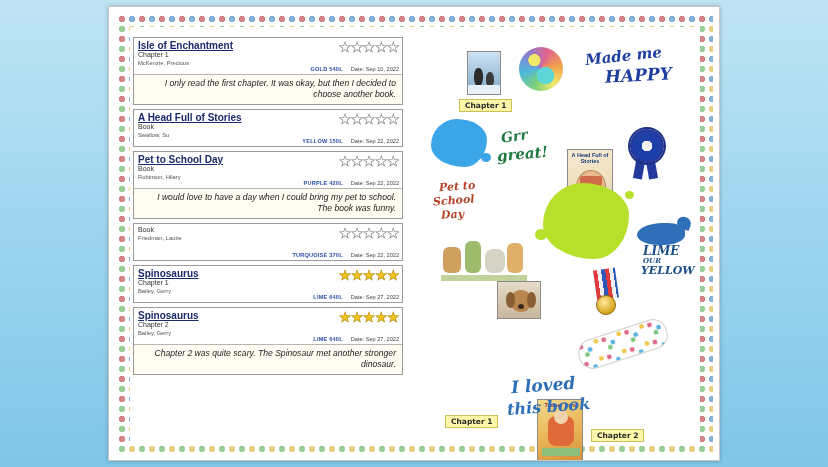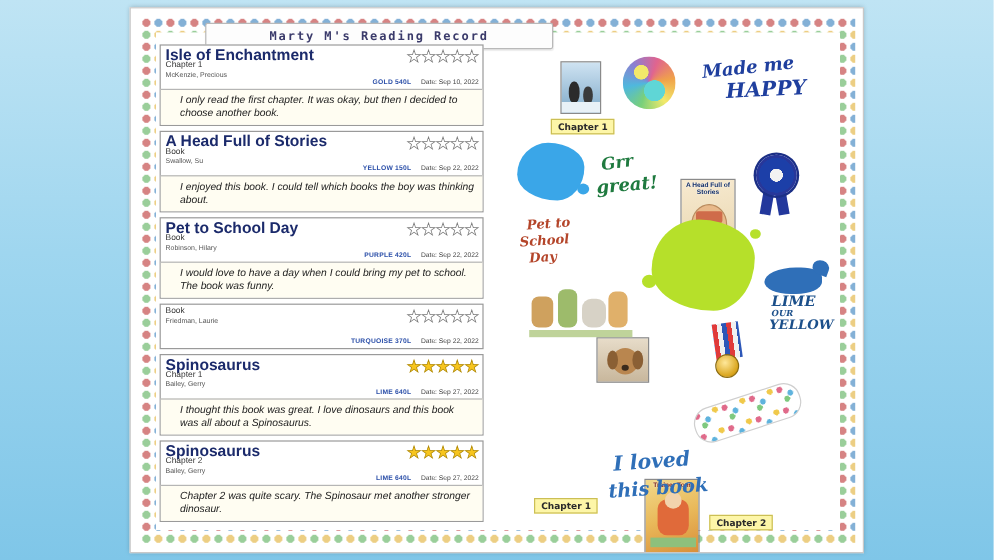--- a/index.html
+++ b/index.html
@@ -86,24 +86,25 @@
     margin-bottom: 4px;
     background: #ffffff;
     border: 1px solid #9a9a9a;
   }
   .rec-head {
     position: relative;
     padding: 2px 3px 1px 4px;
     min-height: 36px;
   }
   .rec-title {
-    font-size: 13px;
+    font-size: 10px;
     font-weight: bold;
     color: #1b2a6b;
     line-height: 11px;
+    text-decoration: underline;
   }
   .rec-sub {
     font-size: 7px;
     color: #333;
     line-height: 8.5px;
   }
   .rec-author {
     font-size: 5.8px;
     color: #555;
     line-height: 7px;
@@ -137,20 +138,21 @@
 
   .rec-note {
     border-top: 1px solid #b5b5b5;
     background: #fffdf2;
     padding: 3px 6px 4px 16px;
     font-style: italic;
     font-size: 8.6px;
     line-height: 11px;
     color: #222;
     min-height: 28px;
+    text-align: right;
   }
   .rec-note.tall { min-height: 30px; }
 
   
   .right-col {
     position: absolute;
     left: 306px; top: 26px;
     width: 284px; height: 414px;
   }
   .sticker { position: absolute; }
@@ -244,23 +246,20 @@
 </head>
 <body>
 
 <div class="edge-left"></div>
 <div class="edge-right"></div>
 
 <div class="page-frame">
   <div class="inner-border"></div>
   <div class="dot-border colorful"></div>
 
-  <div class="title-banner">
-    <span class="title-text">Marty  M's Reading Record</span>
-  </div>
 
   <div class="left-col">
 
     <div class="record">
       <div class="rec-head">
         <div class="rec-title">Isle of Enchantment</div>
         <div class="rec-sub">Chapter 1</div>
         <div class="rec-author">McKenzie, Precious</div>
         <div class="stars">
           <span class="star">★</span>
@@ -287,21 +286,20 @@
           <span class="star">★</span>
           <span class="star">★</span>
           <span class="star">★</span>
           <span class="star">★</span>
         </div>
         <div class="rec-meta">
           <span class="rec-level">YELLOW 150L</span>
           <span class="rec-date">Date: Sep 22, 2022</span>
         </div>
       </div>
-      <div class="rec-note">I enjoyed this book. I could tell which books the boy was thinking about.</div>
     </div>
 
     <div class="record">
       <div class="rec-head">
         <div class="rec-title">Pet to School Day</div>
         <div class="rec-sub">Book</div>
         <div class="rec-author">Robinson, Hilary</div>
         <div class="stars">
           <span class="star">★</span>
           <span class="star">★</span>
@@ -345,21 +343,20 @@
           <span class="star filled">★</span>
           <span class="star filled">★</span>
           <span class="star filled">★</span>
           <span class="star filled">★</span>
         </div>
         <div class="rec-meta">
           <span class="rec-level">LIME 640L</span>
           <span class="rec-date">Date: Sep 27, 2022</span>
         </div>
       </div>
-      <div class="rec-note tall">I thought this book was great. I love dinosaurs and this book was all about a Spinosaurus.</div>
     </div>
 
     <div class="record">
       <div class="rec-head">
         <div class="rec-title">Spinosaurus</div>
         <div class="rec-sub">Chapter 2</div>
         <div class="rec-author">Bailey, Gerry</div>
         <div class="stars">
           <span class="star filled">★</span>
           <span class="star filled">★</span>

